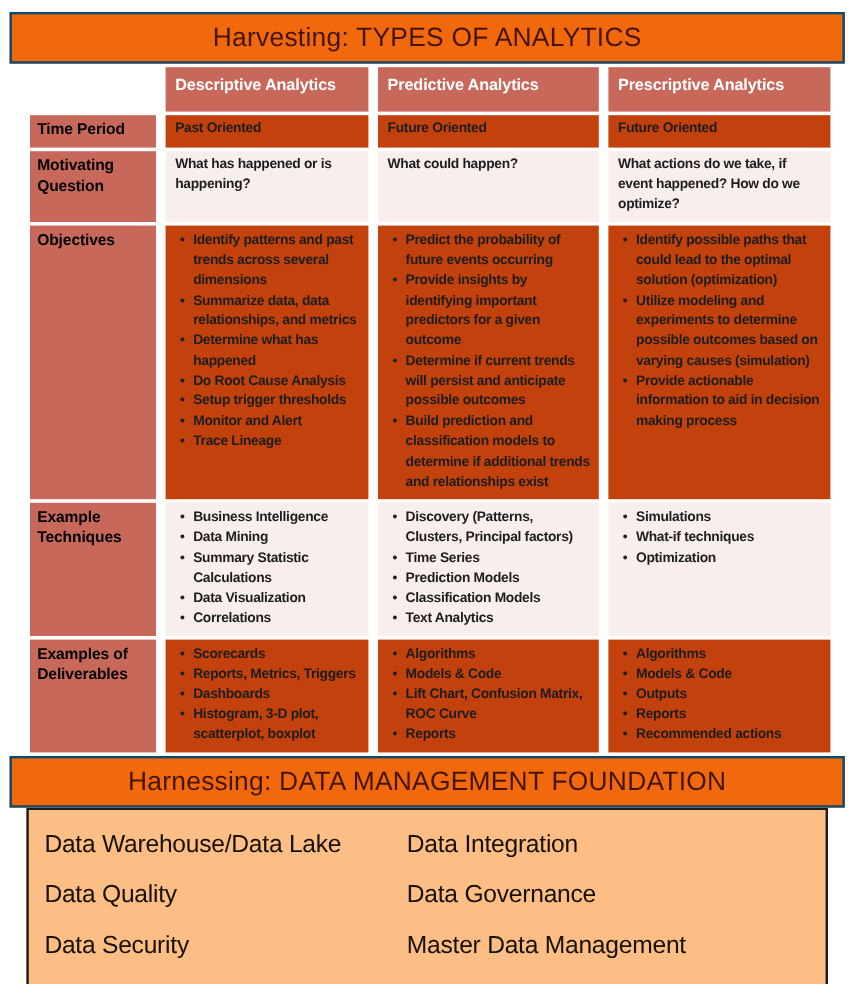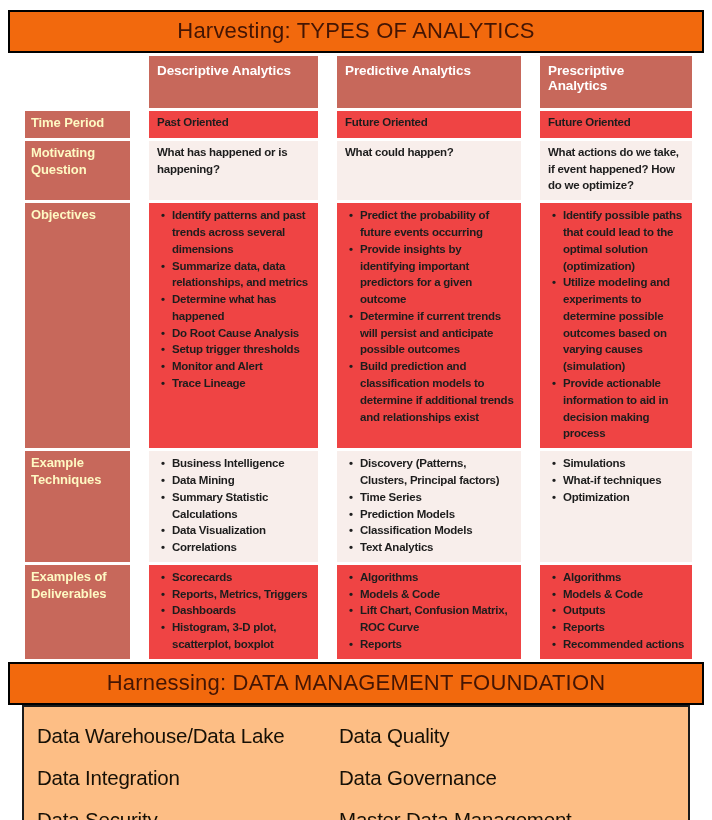--- a/index.html
+++ b/index.html
@@ -9,65 +9,65 @@
     background: #ffffff;
     font-family: "Liberation Sans", sans-serif;
     overflow: hidden;
     position: relative;
   }
 
   
   .banner {
     margin: 0 8px;
     background: #F2690D;
-    border: 2px solid #000000;
+    border: 2px solid #0c4a6e;
     text-align: center;
     padding: 6px 4px 7px;
     font-size: 22px;
     color: #441504;
     letter-spacing: 0.2px;
   }
   .banner.first { margin-top: 10px; }
   .banner.second { margin-top: 3px; }
 
   
   .types-table {
     margin: 3px 20px 0 25px;
     display: grid;
     grid-template-columns: 105px 169px 184px 1fr;
-    gap: 3px 19px;
+    gap: 3px 8px;
     background: #ffffff;
   }
   .corner { background: transparent; }
   .col-header {
     background: #C7685B;
     color: #ffffff;
     font-weight: bold;
     font-size: 13.5px;
     padding: 7px 8px 15px;
     letter-spacing: -0.1px;
   }
   .row-header {
     background: #C7685B;
-    color: #fef9c3;
+    color: #000000;
     font-weight: bold;
     font-size: 13px;
     padding: 4px 6px 6px;
     line-height: 1.3;
     letter-spacing: -0.1px;
   }
   .cell {
     color: #1d1d1d;
     font-weight: bold;
     font-size: 11.5px;
     line-height: 1.46;
     padding: 3px 7px 6px 8px;
     letter-spacing: -0.25px;
   }
-  .band-a { background: #ef4444; }
+  .band-a { background: #c2410c; }
   .band-b { background: #F8EEEB; }
 
   .h-timeperiod  { min-height: 17px; }
   .h-motivating  { min-height: 32px; }
   .h-objectives  { min-height: 206px; }
   .h-techniques  { min-height: 96px; }
   .h-deliverables{ min-height: 82px; }
 
   ul.bullets {
     list-style: none;
@@ -208,18 +208,18 @@
   </div>
 
 </div>
 
 <div class="banner second">
   <span>Harnessing: DATA MANAGEMENT FOUNDATION</span>
 </div>
 
 <div class="foundation-box">
   <span>Data Warehouse/Data Lake</span>
+  <span>Data Integration</span>
   <span>Data Quality</span>
-  <span>Data Integration</span>
   <span>Data Governance</span>
   <span>Data Security</span>
   <span>Master Data Management</span>
 </div>
 
 </body></html>

